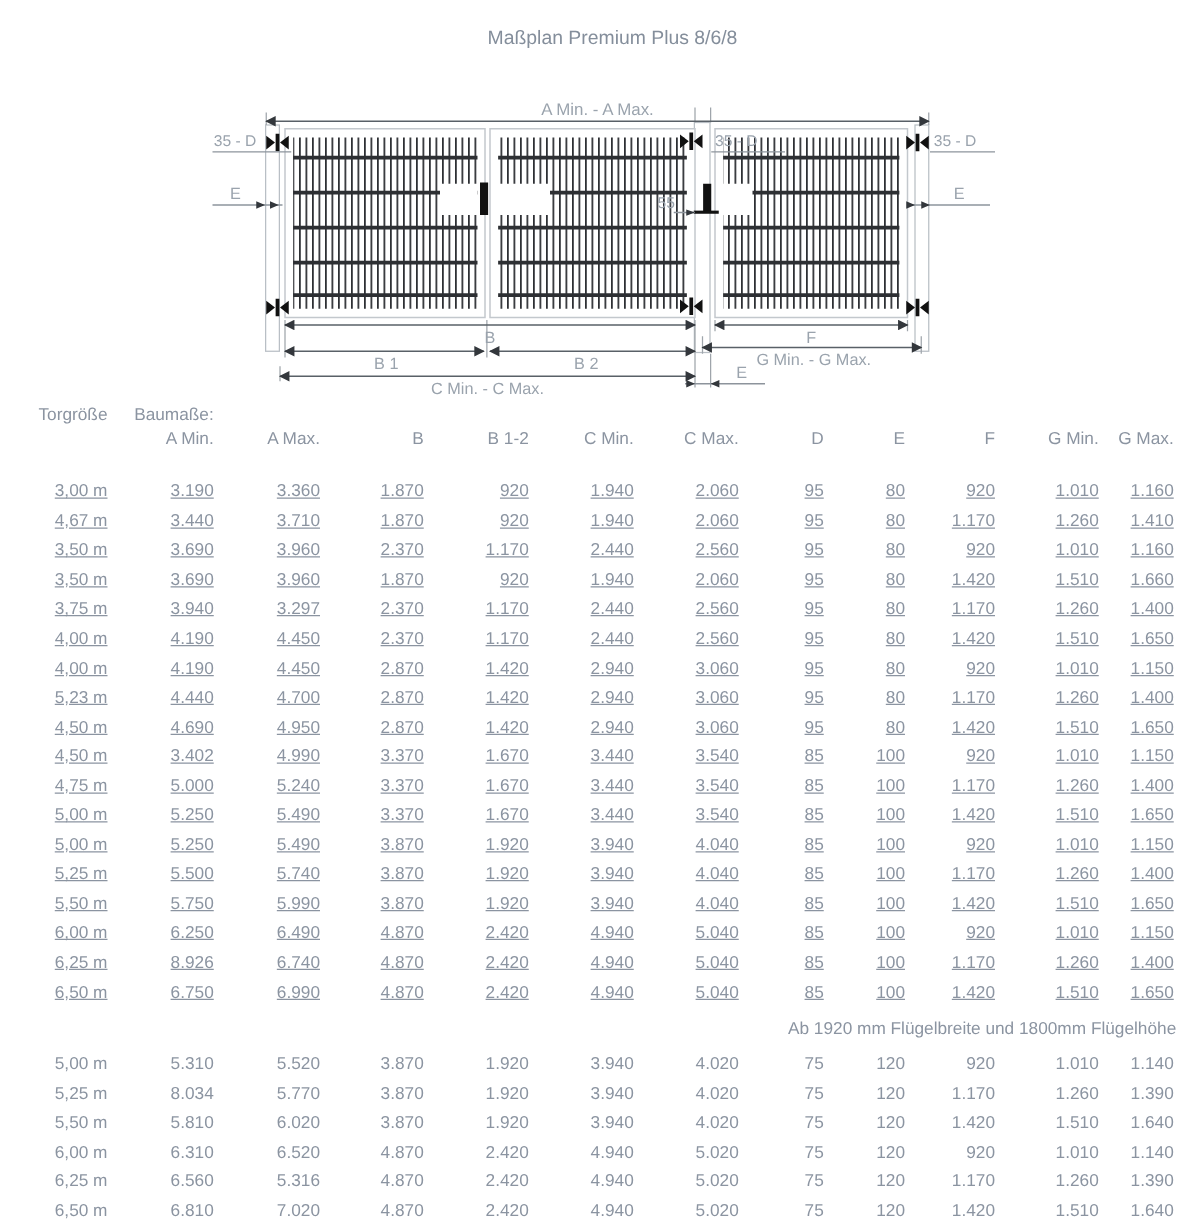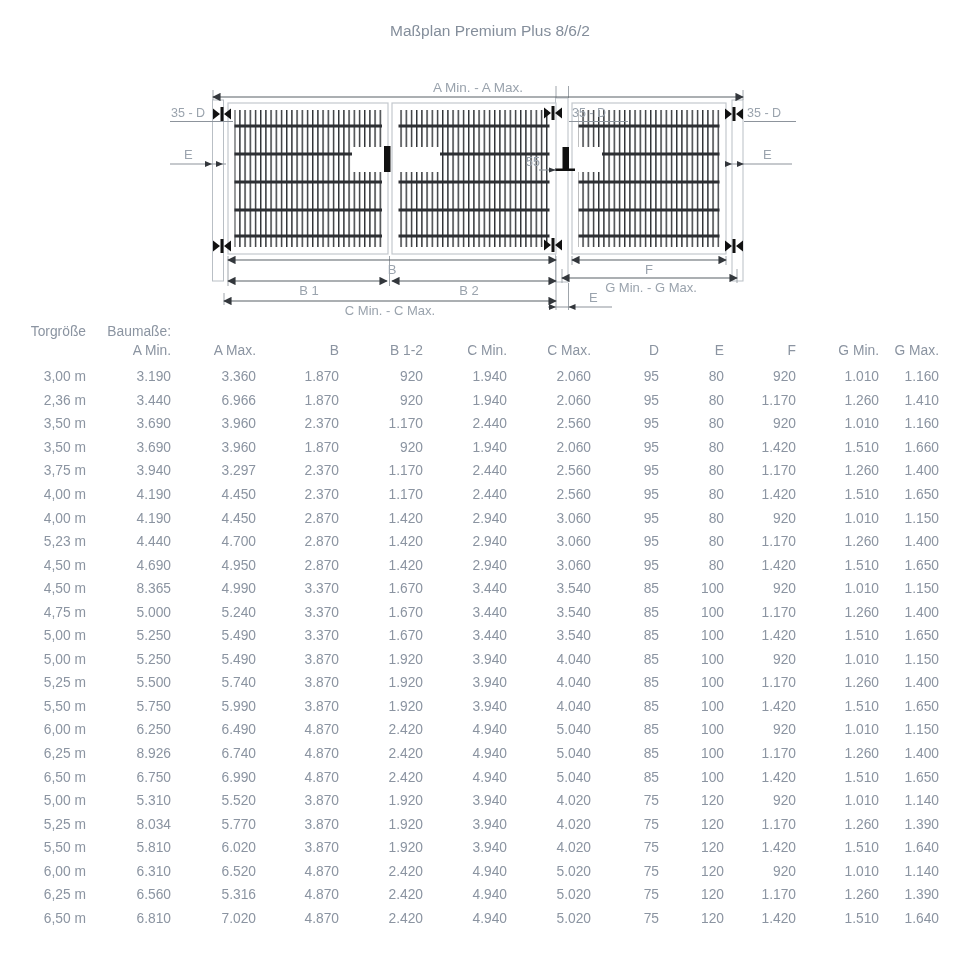--- a/index.html
+++ b/index.html
@@ -23,30 +23,30 @@
 
   .tbl{position:absolute;left:26px;top:322px;width:915px;color:var(--ink);
     font-size:13.8px;text-align:right;}
   .trow{display:grid;
     grid-template-columns:60px 85px 85px 83px 84px 84px 84px 68px 65px 72px 83px 60px;
     height:23.55px;align-items:center;}
   .thead{height:19px;}
   .td{white-space:nowrap;overflow:visible;}
   .rows{display:block;}
   .rows .td:first-child{padding-left:5px;}
-  .rows1{margin-top:5px;}
+  .rows1{margin-top:21px;text-decoration:underline;}
   .note{margin:10px 0 7px 5px;font-size:13.8px;color:var(--ink);height:17px;}
 </style>
 </head>
 <body>
 
 <div class="page">
 
   <div class="title-wrap">
-    <div>Maßplan Premium Plus 8/6/2</div>
+    <div>Maßplan Premium Plus 8/6/8</div>
   </div>
 
   <svg class="drawing-svg" viewBox="0 76 960 246" xmlns="http://www.w3.org/2000/svg">
     <defs>
       <pattern id="barpat" x="0" y="0" width="5.2" height="8" patternUnits="userSpaceOnUse">
         <rect x="0" y="0" width="1.4" height="8" fill="#2d2f33"></rect>
       </pattern>
       <marker id="ar" viewBox="0 0 10 10" refX="9" refY="5" markerWidth="9" markerHeight="7" orient="auto-start-reverse">
         <path d="M0,0 L10,5 L0,10 Z" fill="#33373c"></path>
       </marker>
@@ -188,23 +188,23 @@
           <span class="td">920</span>
           <span class="td">1.940</span>
           <span class="td">2.060</span>
           <span class="td">95</span>
           <span class="td">80</span>
           <span class="td">920</span>
           <span class="td">1.010</span>
           <span class="td">1.160</span>
         </div>
         <div class="trow">
-          <span class="td">2,36 m</span>
+          <span class="td">4,67 m</span>
           <span class="td">3.440</span>
-          <span class="td">6.966</span>
+          <span class="td">3.710</span>
           <span class="td">1.870</span>
           <span class="td">920</span>
           <span class="td">1.940</span>
           <span class="td">2.060</span>
           <span class="td">95</span>
           <span class="td">80</span>
           <span class="td">1.170</span>
           <span class="td">1.260</span>
           <span class="td">1.410</span>
         </div>
@@ -301,21 +301,21 @@
           <span class="td">2.940</span>
           <span class="td">3.060</span>
           <span class="td">95</span>
           <span class="td">80</span>
           <span class="td">1.420</span>
           <span class="td">1.510</span>
           <span class="td">1.650</span>
         </div>
         <div class="trow">
           <span class="td">4,50 m</span>
-          <span class="td">8.365</span>
+          <span class="td">3.402</span>
           <span class="td">4.990</span>
           <span class="td">3.370</span>
           <span class="td">1.670</span>
           <span class="td">3.440</span>
           <span class="td">3.540</span>
           <span class="td">85</span>
           <span class="td">100</span>
           <span class="td">920</span>
           <span class="td">1.010</span>
           <span class="td">1.150</span>
@@ -427,20 +427,21 @@
           <span class="td">4.940</span>
           <span class="td">5.040</span>
           <span class="td">85</span>
           <span class="td">100</span>
           <span class="td">1.420</span>
           <span class="td">1.510</span>
           <span class="td">1.650</span>
         </div>
       </div>
 
+    <div class="note">Ab 1920 mm Flügelbreite und 1800mm Flügelhöhe</div>
 
     <div class="rows">
 
     <div class="trow">
           <span class="td">5,00 m</span>
           <span class="td">5.310</span>
           <span class="td">5.520</span>
           <span class="td">3.870</span>
           <span class="td">1.920</span>
           <span class="td">3.940</span>

